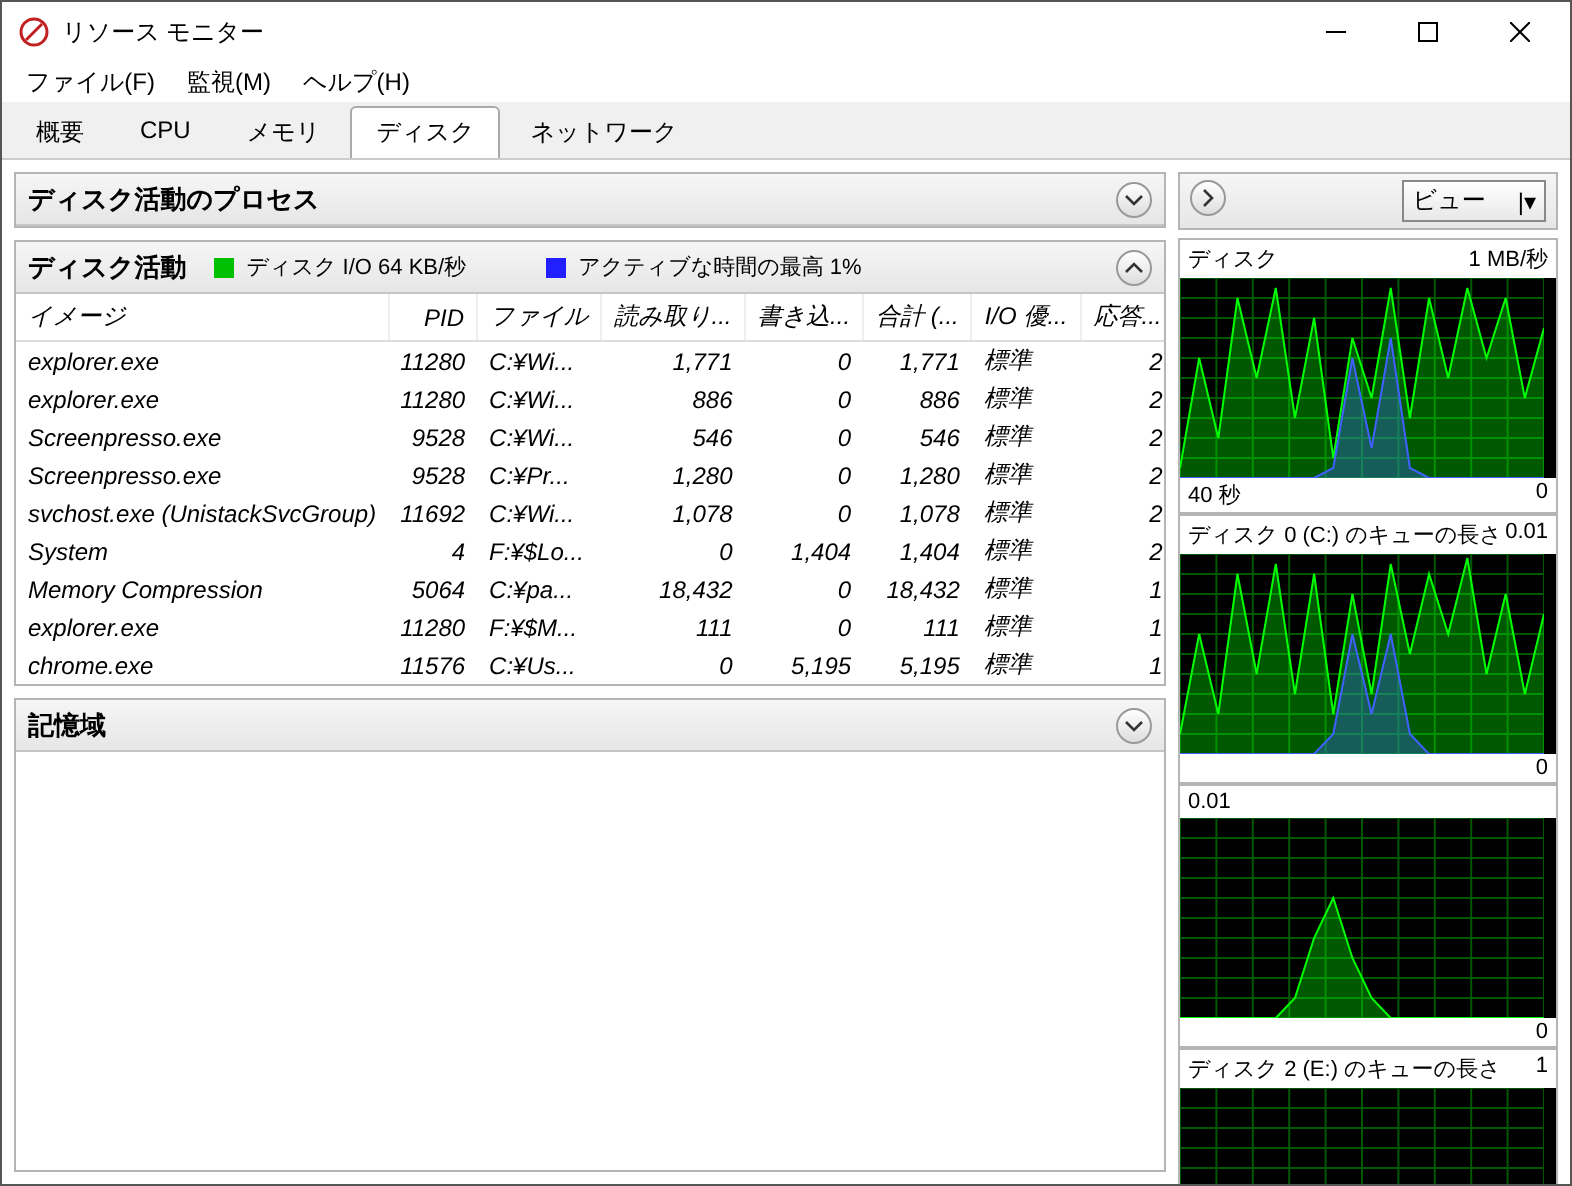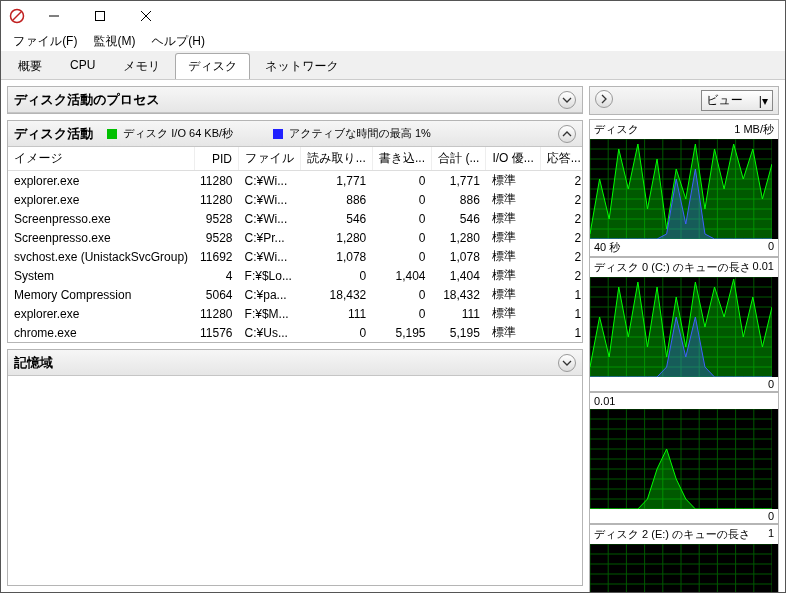--- a/index.html
+++ b/index.html
@@ -21,21 +21,21 @@
   .side { width: 196px; padding: 6px 6px 6px 0; display: flex; flex-direction: column; gap: 4px; overflow: hidden; }
   .panel { border: 1px solid #b5b5b5; background: #fff; }
   .panel-header { height: 26px; display: flex; align-items: center; background: linear-gradient(#f6f6f6,#e6e6e6); border-bottom: 1px solid #c5c5c5; padding: 0 6px; font-size: 13px; font-weight: bold; }
   .panel-header .title { padding-right: 14px; }
   .panel-header .legend { font-weight: normal; font-size: 11px; display: flex; align-items: center; gap: 6px; }
   .legend .swatch { width: 10px; height: 10px; display: inline-block; }
   .spacer { flex: 1; }
   .chev-btn { width: 18px; height: 18px; border: 1px solid #999; border-radius: 50%; background: linear-gradient(#fff,#ddd); display: flex; align-items: center; justify-content: center; }
   .toprow { display: flex; align-items: flex-start; gap: 6px; border: 1px solid #b5b5b5; padding: 3px 5px; background: linear-gradient(#f6f6f6,#e6e6e6); }
   .view-dd { border: 1px solid #888; background: linear-gradient(#fff,#e8e8e8); padding: 1px 4px; display: flex; align-items: center; gap: 16px; font-size: 12px; }
-  .tbl { width: 100%; border-collapse: collapse; font-size: 12px; }
+  .tbl { width: 100%; border-collapse: collapse; font-size: 12px; font-style: italic; }
   .tbl th { text-align: left; font-weight: normal; padding: 3px 6px; background: #fff; border-bottom: 1px solid #ddd; border-right: 1px solid #eee; white-space: nowrap; overflow: hidden; }
   .tbl th.num, .tbl td.num { text-align: right; }
   .tbl td { padding: 1px 6px; white-space: nowrap; overflow: hidden; }
   .tablewrap { overflow: hidden; }
   .chart-block { border: 1px solid #b5b5b5; }
   .chart-head { display: flex; justify-content: space-between; font-size: 11px; padding: 2px 4px; background: #fff; }
   .chart-foot { display: flex; justify-content: space-between; font-size: 11px; padding: 1px 4px; background: #fff; }
   .chart { width: 100%; height: 100px; background: #000; position: relative; overflow: hidden; }
   .grid line { stroke: #005800; stroke-width: 1; }
   .fill1 { fill: rgba(0,255,0,0.35); stroke: none; }
@@ -47,20 +47,21 @@
 <body>
 
 <div class="window">
   <div class="titlebar">
     <span class="icon">
       <svg width="16" height="16" viewBox="0 0 16 16">
           <circle cx="8" cy="8" r="6.5" fill="none" stroke="#c02020" stroke-width="1.5"></circle>
           <line x1="4" y1="12" x2="12" y2="4" stroke="#c02020" stroke-width="1.5"></line>
         </svg>
     </span>
+    <span class="title">リソース モニター</span>
     <div class="winbtns">
       <div class="winbtn">
           <svg width="10" height="10">
             <line x1="0" y1="5" x2="10" y2="5" stroke-width="1"></line>
           </svg>
         </div>
       <div class="winbtn">
           <svg width="10" height="10">
             <rect x="0.5" y="0.5" width="9" height="9" fill="none" stroke-width="1"></rect>
           </svg>

